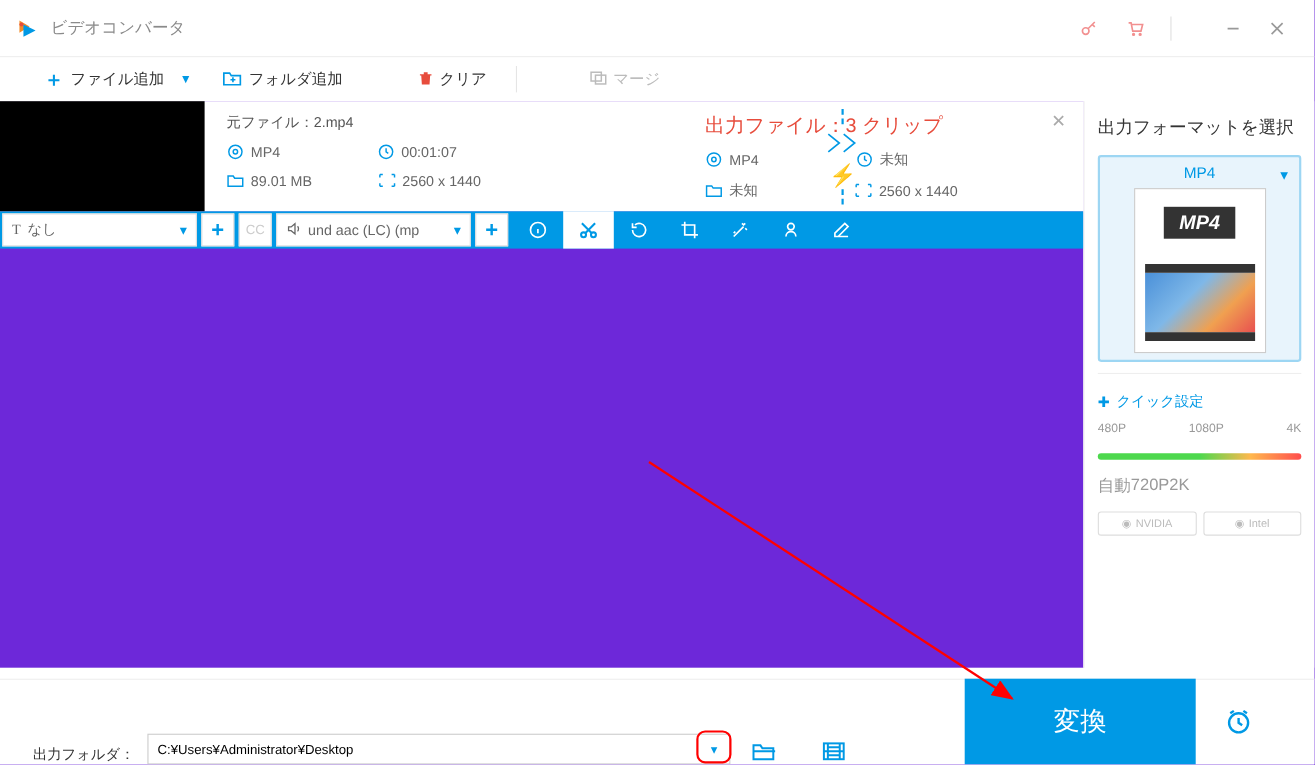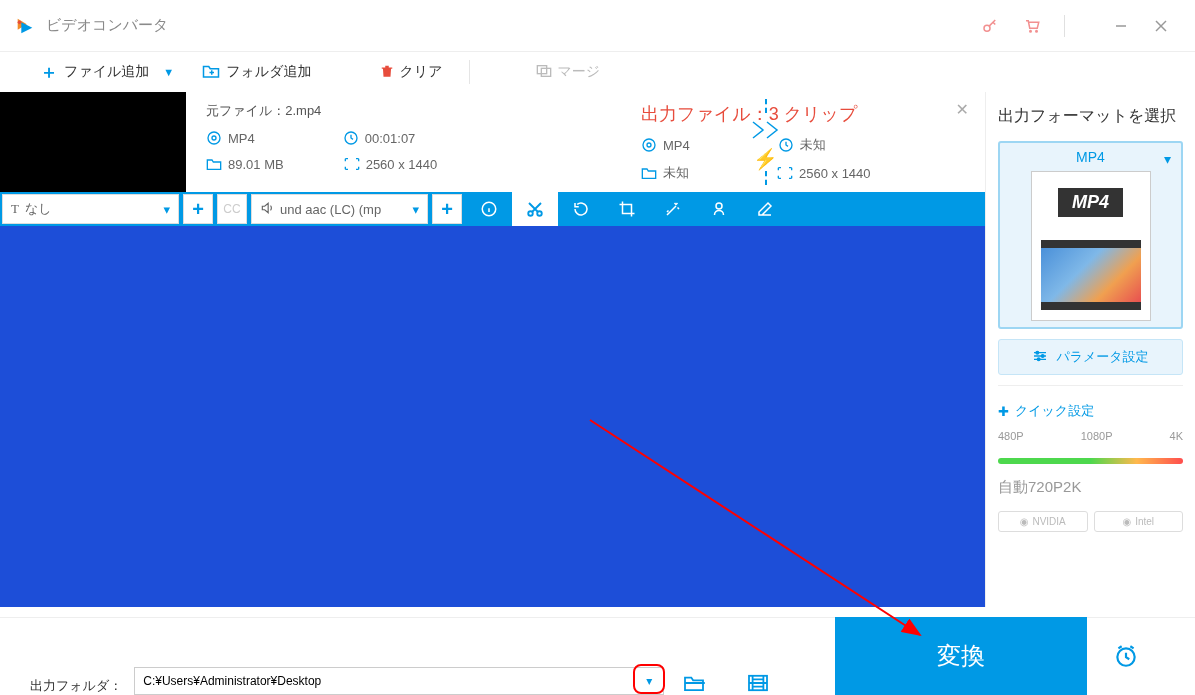--- a/index.html
+++ b/index.html
@@ -15,21 +15,21 @@
 .divider-v{width:1px;height:22px;background:#e0e0e0}
 .toolbar{height:40px;display:flex;align-items:center;padding:0 30px;gap:8px;font-size:14px}
 .tb-item{display:flex;align-items:center;gap:6px;padding:4px 10px;color:#333;cursor:pointer}
 .plus-ico{color:#0099e5;font-weight:bold;font-size:18px}
 .caret-blue{color:#0099e5;font-size:11px}
 .folder-ico{color:#0099e5}
 .trash-ico{color:#e74c3c}
 .merge-ico{color:#bbb}
 .tb-sep{width:1px;height:24px;background:#e5e5e5;margin:0 8px}
 .main{display:flex;height:515px}
-.content{flex:1;background:#1d4ed8;display:flex;flex-direction:column}
+.content{flex:1;background:#6d28d9;display:flex;flex-direction:column}
 .file-row{background:#fff;display:flex;height:100px;position:relative}
 .thumb{width:186px;height:100px;background:#000}
 .file-info{flex:1;display:flex;position:relative}
 .src-block,.out-block{padding:10px 20px;display:flex;flex-direction:column;gap:10px}
 .src-block{width:395px}
 .out-block{flex:1}
 .split-col{position:absolute;left:560px;top:0;bottom:0;width:40px;display:flex;flex-direction:column;align-items:center;justify-content:center}
 .split-arrow{display:flex;align-items:center;height:34px}
 .bolt{color:#ff8c1a;font-size:20px}
 .dash-v{width:1px;border-left:2px dashed #0099e5;height:14px}
@@ -66,21 +66,21 @@
 .quick-labels2{display:flex;font-size:15px;color:#999}
 .gpu-btn{background:#e8f4fc;border:1px solid #c5e5f7;padding:6px;display:flex;align-items:center;justify-content:center;gap:8px;color:#0099e5;font-size:13px;border-radius:3px;cursor:pointer;margin-top:6px}
 .gpu-row{display:flex;gap:6px;margin-top:4px}
 .gpu-chip{flex:1;border:1px solid #ddd;border-radius:3px;padding:4px;display:flex;align-items:center;justify-content:center;gap:4px;font-size:10px;color:#bbb}
 .footer{position:absolute;bottom:0;left:0;right:0;height:78px;background:#fff;border-top:1px solid #eee;display:flex;align-items:flex-end;padding:0 30px}
 .out-label{font-size:13px;color:#333;margin-right:12px}
 .path-box{width:530px;height:28px;border:1px solid #ccc;padding:0 8px;font-size:12px;display:flex;align-items:center;position:relative}
 .path-caret{position:absolute;right:4px;top:4px;width:20px;height:18px;display:flex;align-items:center;justify-content:center;color:#0099e5}
 .caret-highlight{position:absolute;right:-2px;top:-4px;width:32px;height:30px;border:2px solid #ff0000;border-radius:8px}
 .folder-btn{width:24px;height:24px;color:#0099e5;margin-left:18px;display:flex;align-items:center;justify-content:center}
-.convert-btn{background:#0099e5;color:#fff;font-size:24px;height:78px;width:252px;display:flex;align-items:center;justify-content:center;margin-left:auto;cursor:pointer}
+.convert-btn{background:#0099e5;color:#fff;font-size:24px;height:78px;width:210px;display:flex;align-items:center;justify-content:center;margin-left:auto;cursor:pointer}
 .clock-btn{width:78px;height:78px;display:flex;align-items:center;justify-content:center;color:#0099e5}
 .arrow-anno{position:absolute;pointer-events:none}
 </style>
 </head>
 <body>
 
 <div class="titlebar">
   <span class="logo">
     <svg viewBox="0 0 24 24">
         <path d="M4 4 L14 10 L4 16 Z" fill="#f28c28"></path>
@@ -314,29 +314,20 @@
 
   <div class="sidebar">
     <div class="sb-title">出力フォーマットを選択</div>
     <div class="fmt-box">
       <div class="fmt-head"><span>MP4</span><span class="fmt-caret">▾</span></div>
       <div class="fmt-img">
         <div class="mp4-badge">MP4</div>
         <div class="film-strip"></div>
       </div>
     </div>
-    <div class="param-btn">
-      <span><svg width="16" height="14" viewBox="0 0 24 20" fill="none" stroke="#0099e5" stroke-width="2">
-            <path d="M3 5h18M3 10h18M3 15h18"></path>
-            <circle cx="8" cy="5" r="2" fill="#0099e5"></circle>
-            <circle cx="16" cy="10" r="2" fill="#0099e5"></circle>
-            <circle cx="10" cy="15" r="2" fill="#0099e5"></circle>
-          </svg></span>
-      <span>パラメータ設定</span>
-    </div>
     <hr style="border:none;border-top:1px solid #eee">
     <div class="quick-title">
         <span style="color:#0099e5">✚</span>
         <span>クイック設定</span>
       </div>
     <div class="quick-labels">
       <span>480P</span>
       <span>1080P</span>
       <span>4K</span>
     </div>

